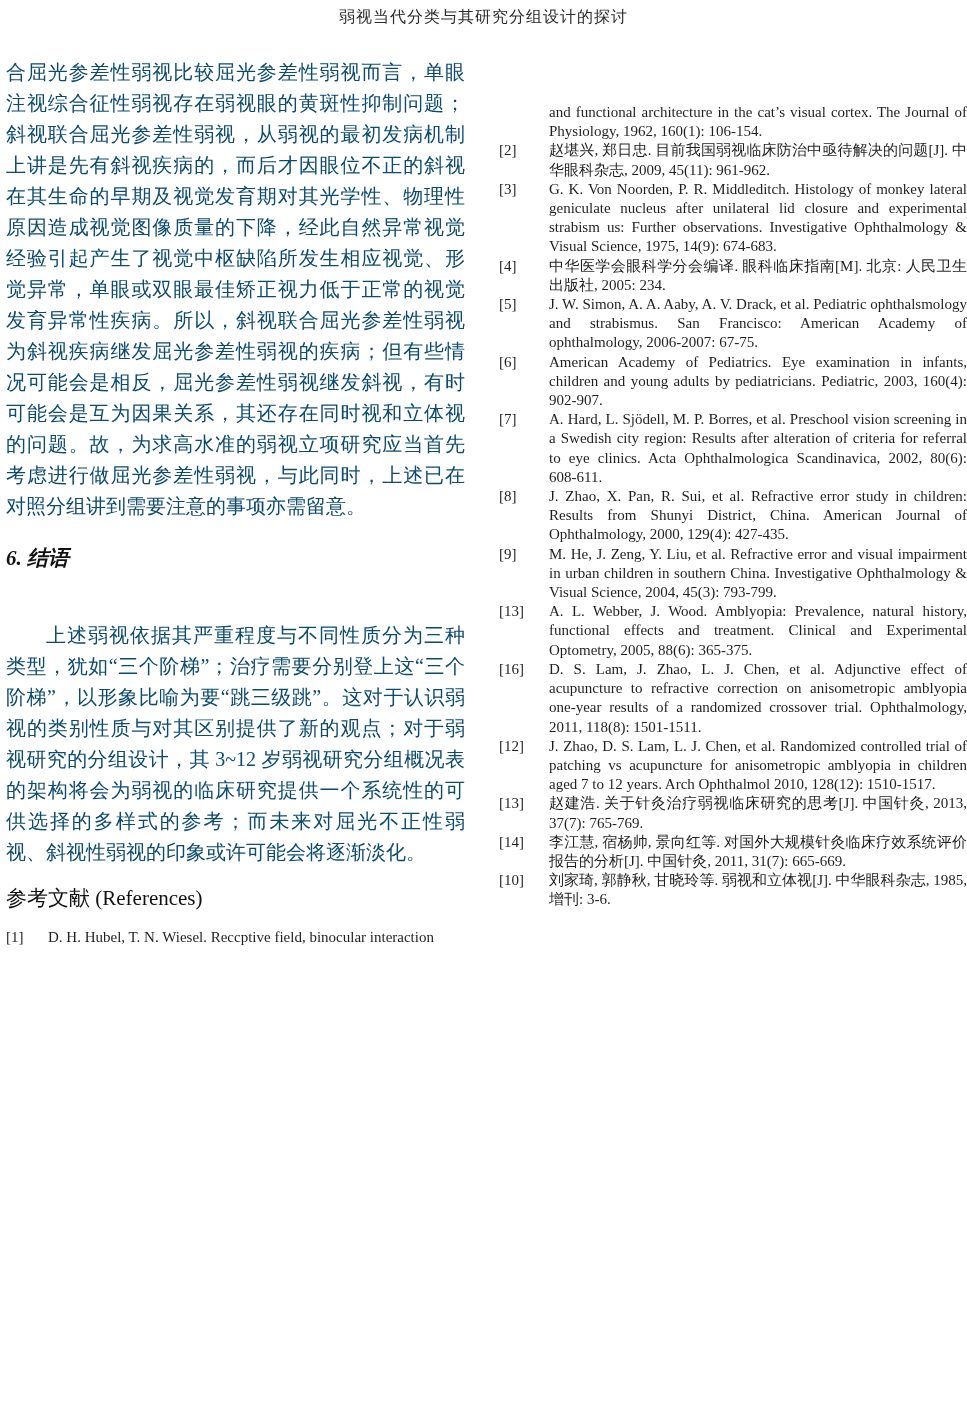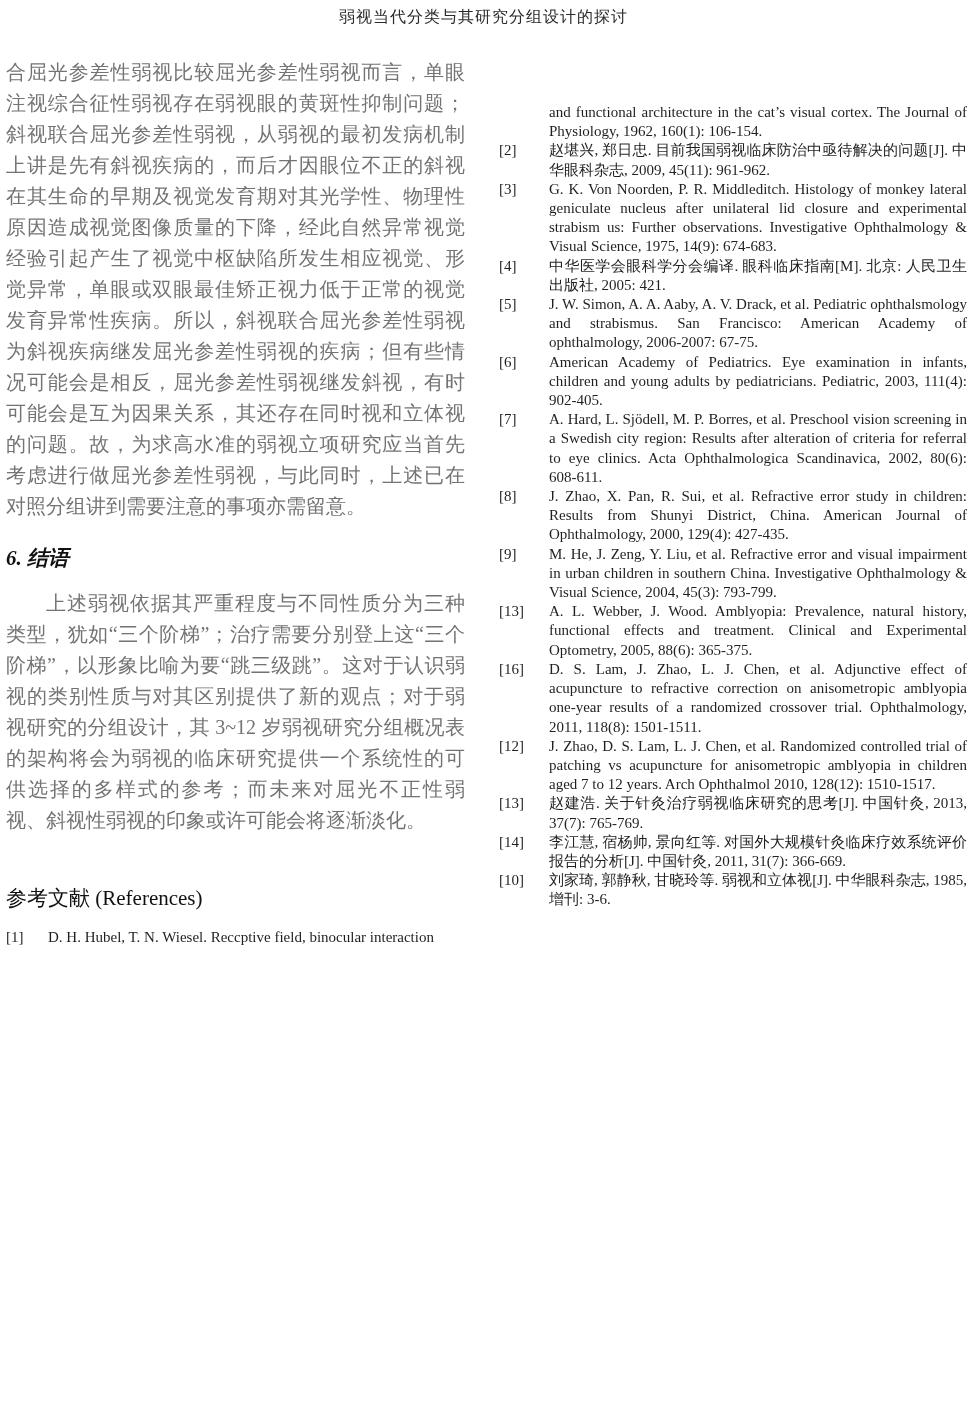--- a/index.html
+++ b/index.html
@@ -17,30 +17,30 @@
     text-align:center;
     font-size:16px;
     letter-spacing:1px;
     color:#2a2a2a;
   }
   
   .col-left { position:absolute; left:6px; top:0; width:459px; height:1380px; }
   .para-cn {
     font-size:20px; line-height:31px;
     text-align:justify;
-    color:#737373;
+    color:#0c4a6e;
   }
   .para1 { position:absolute; top:57px; left:0; width:459px; }
   .sec-heading {
     position:absolute; top:544px; left:0;
     font-size:21px; font-weight:bold; color:#111;
     font-family:"Liberation Serif","DejaVu Serif",serif;
     font-style:italic;
   }
-  .para2 { position:absolute; top:588px; left:0; width:459px; text-indent:2em; }
+  .para2 { position:absolute; top:620px; left:0; width:459px; text-indent:2em; }
   .refs-heading {
     position:absolute; top:884px; left:0;
     font-size:21px; font-weight:normal; color:#111;
   }
   .ref-item {
     position:relative;
     padding-left:52px;
     font-size:15px; line-height:19.2px;
     text-align:justify;
     color:#1f1f1f;
@@ -88,29 +88,29 @@
     <div class="ref-item">
       <span class="ref-label">[2]</span>
       <span>赵堪兴, 郑日忠. 目前我国弱视临床防治中亟待解决的问题[J]. 中华眼科杂志, 2009, 45(11): 961-962.</span>
     </div>
     <div class="ref-item">
       <span class="ref-label">[3]</span>
       <span>G. K. Von Noorden, P. R. Middleditch. Histology of monkey lateral geniculate nucleus after unilateral lid closure and experimental strabism us: Further observations. Investigative Ophthalmology &amp; Visual Science, 1975, 14(9): 674-683.</span>
     </div>
     <div class="ref-item">
       <span class="ref-label">[4]</span>
-      <span>中华医学会眼科学分会编译. 眼科临床指南[M]. 北京: 人民卫生出版社, 2005: 421.</span>
+      <span>中华医学会眼科学分会编译. 眼科临床指南[M]. 北京: 人民卫生出版社, 2005: 234.</span>
     </div>
     <div class="ref-item">
       <span class="ref-label">[5]</span>
       <span>J. W. Simon, A. A. Aaby, A. V. Drack, et al. Pediatric ophthalsmology and strabismus. San Francisco: American Academy of ophthalmology, 2006-2007: 67-75.</span>
     </div>
     <div class="ref-item">
       <span class="ref-label">[6]</span>
-      <span>American Academy of Pediatrics. Eye examination in infants, children and young adults by pediatricians. Pediatric, 2003, 111(4): 902-405.</span>
+      <span>American Academy of Pediatrics. Eye examination in infants, children and young adults by pediatricians. Pediatric, 2003, 160(4): 902-907.</span>
     </div>
     <div class="ref-item">
       <span class="ref-label">[7]</span>
       <span>A. Hard, L. Sjödell, M. P. Borres, et al. Preschool vision screening in a Swedish city region: Results after alteration of criteria for referral to eye clinics. Acta Ophthalmologica Scandinavica, 2002, 80(6): 608-611.</span>
     </div>
     <div class="ref-item">
       <span class="ref-label">[8]</span>
       <span>J. Zhao, X. Pan, R. Sui, et al. Refractive error study in children: Results from Shunyi District, China. American Journal of Ophthalmology, 2000, 129(4): 427-435.</span>
     </div>
     <div class="ref-item">
@@ -128,21 +128,21 @@
     <div class="ref-item">
       <span class="ref-label">[12]</span>
       <span>J. Zhao, D. S. Lam, L. J. Chen, et al. Randomized controlled trial of patching vs acupuncture for anisometropic amblyopia in children aged 7 to 12 years. Arch Ophthalmol 2010, 128(12): 1510-1517.</span>
     </div>
     <div class="ref-item">
       <span class="ref-label">[13]</span>
       <span>赵建浩. 关于针灸治疗弱视临床研究的思考[J]. 中国针灸, 2013, 37(7): 765-769.</span>
     </div>
     <div class="ref-item">
       <span class="ref-label">[14]</span>
-      <span>李江慧, 宿杨帅, 景向红等. 对国外大规模针灸临床疗效系统评价报告的分析[J]. 中国针灸, 2011, 31(7): 366-669.</span>
+      <span>李江慧, 宿杨帅, 景向红等. 对国外大规模针灸临床疗效系统评价报告的分析[J]. 中国针灸, 2011, 31(7): 665-669.</span>
     </div>
     <div class="ref-item">
       <span class="ref-label">[10]</span>
       <span>刘家琦, 郭静秋, 甘晓玲等. 弱视和立体视[J]. 中华眼科杂志, 1985, 增刊: 3-6.</span>
     </div>
   </div>
 
   <div class="footer">
     <span>16</span>
     <span>Copyright © 2013 Hanspub</span>

